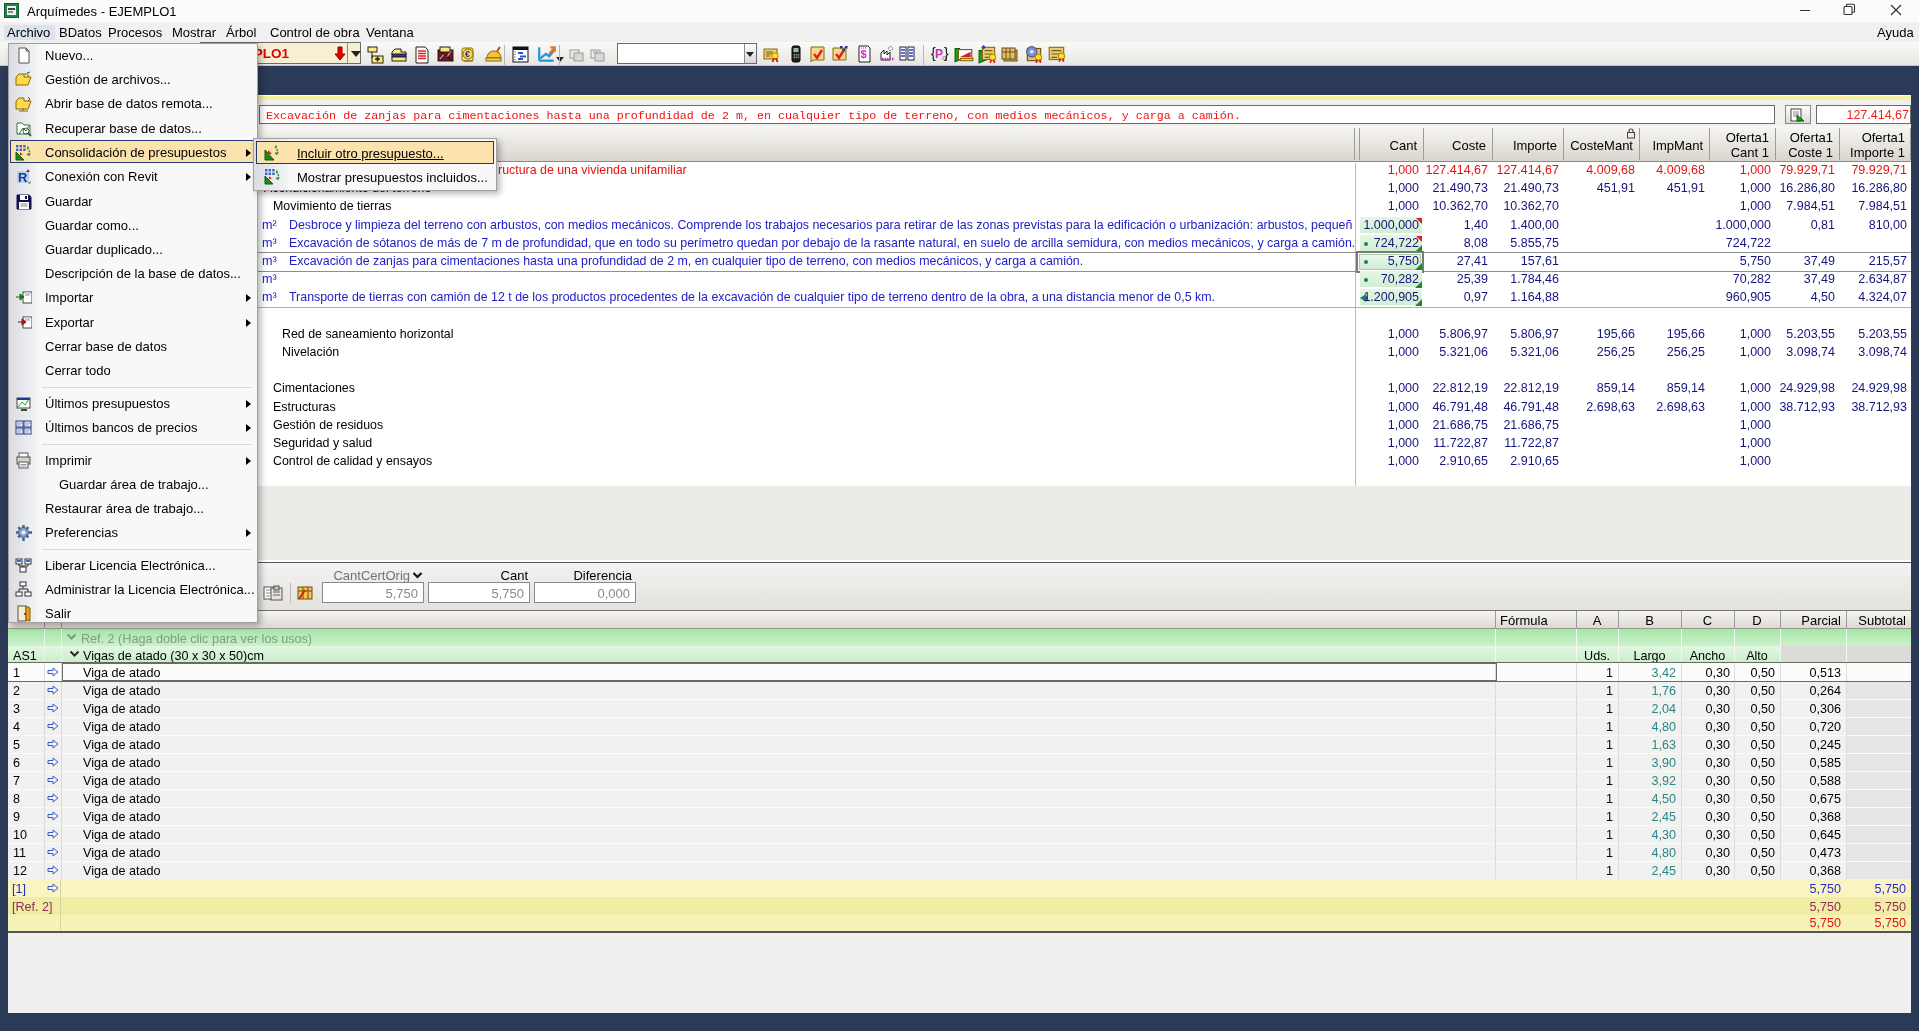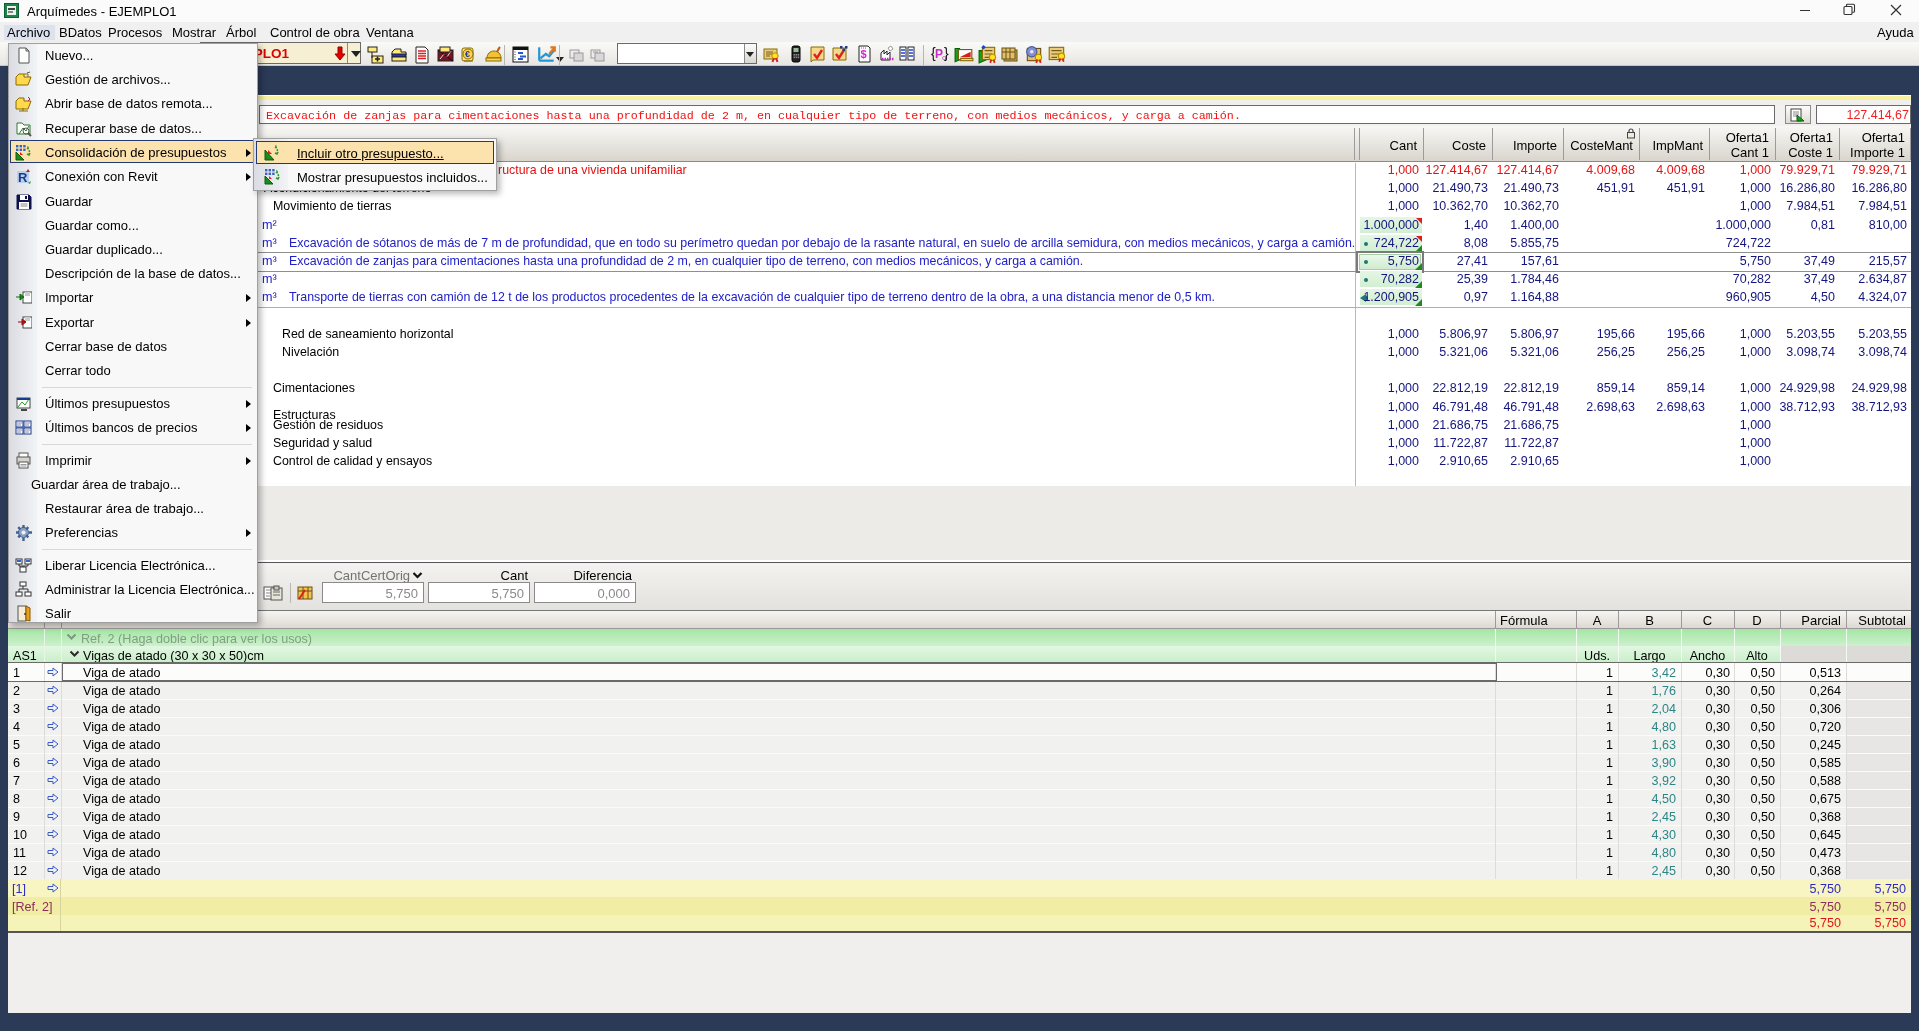--- a/index.html
+++ b/index.html
@@ -261,20 +261,21 @@
 <div class="num nrm" style="left:1775px;top:181px;width:60px;">16.286,80</div>
 <div class="num nrm" style="left:1839px;top:181px;width:68px;">16.286,80</div>
 <div class="rowtxt" style="left:273px;top:199px;color:#000;font-size:12.4px;">Movimiento de tierras</div>
 <div class="num nrm" style="left:1359px;top:199px;width:60px;">1,000</div>
 <div class="num nrm" style="left:1423px;top:199px;width:65px;">10.362,70</div>
 <div class="num nrm" style="left:1492px;top:199px;width:67px;">10.362,70</div>
 <div class="num nrm" style="left:1709px;top:199px;width:62px;">1,000</div>
 <div class="num nrm" style="left:1775px;top:199px;width:60px;">7.984,51</div>
 <div class="num nrm" style="left:1839px;top:199px;width:68px;">7.984,51</div>
 <div class="rowtxt blue" style="left:262px;top:218px;">m²</div>
+<div class="abs" style="left:289px;top:218px;width:1066px;overflow:hidden;white-space:pre;font-size:12.4px;color:#2020c8;">Desbroce y limpieza del terreno con arbustos, con medios mecánicos. Comprende los trabajos necesarios para retirar de las zonas previstas para la edificación o urbanización: arbustos, pequeñ</div>
 <div class="abs" style="left:1360px;top:217px;width:62px;height:16px;background:linear-gradient(#e4f6e4,#d2eed2);"></div>
 <div class="abs" style="left:1416px;top:218px;width:0;height:0;border-left:6px solid transparent;border-top:6px solid #e02020;"></div>
 <div class="num nrm" style="left:1359px;top:218px;width:60px;">1.000,000</div>
 <div class="num nrm" style="left:1423px;top:218px;width:65px;">1,40</div>
 <div class="num nrm" style="left:1492px;top:218px;width:67px;">1.400,00</div>
 <div class="num nrm" style="left:1709px;top:218px;width:62px;">1.000,000</div>
 <div class="num nrm" style="left:1775px;top:218px;width:60px;">0,81</div>
 <div class="num nrm" style="left:1839px;top:218px;width:68px;">810,00</div>
 <div class="rowtxt blue" style="left:262px;top:236px;">m³</div>
 <div class="abs" style="left:289px;top:236px;width:1066px;overflow:hidden;white-space:pre;font-size:12.4px;color:#2020c8;">Excavación de sótanos de más de 7 m de profundidad, que en todo su perímetro quedan por debajo de la rasante natural, en suelo de arcilla semidura, con medios mecánicos, y carga a camión.</div>
@@ -344,21 +345,21 @@
 <div class="num nrm" style="left:1839px;top:345px;width:68px;">3.098,74</div>
 <div class="rowtxt" style="left:273px;top:381px;color:#000;font-size:12.4px;">Cimentaciones</div>
 <div class="num nrm" style="left:1359px;top:381px;width:60px;">1,000</div>
 <div class="num nrm" style="left:1423px;top:381px;width:65px;">22.812,19</div>
 <div class="num nrm" style="left:1492px;top:381px;width:67px;">22.812,19</div>
 <div class="num nrm" style="left:1563px;top:381px;width:72px;">859,14</div>
 <div class="num nrm" style="left:1639px;top:381px;width:66px;">859,14</div>
 <div class="num nrm" style="left:1709px;top:381px;width:62px;">1,000</div>
 <div class="num nrm" style="left:1775px;top:381px;width:60px;">24.929,98</div>
 <div class="num nrm" style="left:1839px;top:381px;width:68px;">24.929,98</div>
-<div class="rowtxt" style="left:273px;top:400px;color:#000;font-size:12.4px;margin-top:8px;">Estructuras</div>
+<div class="rowtxt" style="left:273px;top:400px;color:#000;font-size:12.4px;">Estructuras</div>
 <div class="num nrm" style="left:1359px;top:400px;width:60px;">1,000</div>
 <div class="num nrm" style="left:1423px;top:400px;width:65px;">46.791,48</div>
 <div class="num nrm" style="left:1492px;top:400px;width:67px;">46.791,48</div>
 <div class="num nrm" style="left:1563px;top:400px;width:72px;">2.698,63</div>
 <div class="num nrm" style="left:1639px;top:400px;width:66px;">2.698,63</div>
 <div class="num nrm" style="left:1709px;top:400px;width:62px;">1,000</div>
 <div class="num nrm" style="left:1775px;top:400px;width:60px;">38.712,93</div>
 <div class="num nrm" style="left:1839px;top:400px;width:68px;">38.712,93</div>
 <div class="rowtxt" style="left:273px;top:418px;color:#000;font-size:12.4px;">Gestión de residuos</div>
 <div class="num nrm" style="left:1359px;top:418px;width:60px;">1,000</div>
@@ -712,21 +713,21 @@
 <div class="abs" style="left:246px;top:424px;width:0;height:0;border-top:4px solid transparent;border-bottom:4px solid transparent;border-left:5px solid #000;"></div>
 <div class="abs" style="left:42px;top:444px;width:210px;height:1px;background:#d8d8d8;"></div>
 <svg class="abs" style="left:15px;top:452px;" width="17" height="17" viewBox="0 0 17 17">
       <rect x="4" y="1" width="9" height="5" fill="#fff" stroke="#555"></rect>
       <rect x="2" y="5" width="13" height="7" fill="#d8d4cc" stroke="#555"></rect>
       <rect x="4" y="10" width="9" height="6" fill="#fff" stroke="#555"></rect>
       <path d="M5.5 12.5h6M5.5 14h6" stroke="#999"></path>
     </svg>
 <div class="abs" style="left:45px;top:453px;font-size:13px;color:#000;white-space:pre;">Imprimir</div>
 <div class="abs" style="left:246px;top:457px;width:0;height:0;border-top:4px solid transparent;border-bottom:4px solid transparent;border-left:5px solid #000;"></div>
-<div class="abs" style="left:31px;top:477px;font-size:13px;color:#000;white-space:pre;">Guardar área de trabajo...</div>
+<div class="abs" style="left:59px;top:477px;font-size:13px;color:#000;white-space:pre;">Guardar área de trabajo...</div>
 <div class="abs" style="left:45px;top:501px;font-size:13px;color:#000;white-space:pre;">Restaurar área de trabajo...</div>
 <svg class="abs" style="left:15px;top:524px;" width="17" height="17" viewBox="0 0 17 17">
       <circle cx="8.5" cy="8.5" r="5" fill="#8ca0c4" stroke="#44608c"></circle>
       <circle cx="8.5" cy="8.5" r="2" fill="#eef2f8"></circle>
       <g stroke="#44608c" stroke-width="2.4">
         <path d="M8.5 1v3M8.5 14v3M1 8.5h3M14 8.5h3M3.2 3.2l2.1 2.1M11.2 11.2l2.1 2.1M13.3 3.2l-2.1 2.1M5.3 11.2l-2.1 2.1"></path>
       </g>
     </svg>
 <div class="abs" style="left:45px;top:525px;font-size:13px;color:#000;white-space:pre;">Preferencias</div>
 <div class="abs" style="left:246px;top:529px;width:0;height:0;border-top:4px solid transparent;border-bottom:4px solid transparent;border-left:5px solid #000;"></div>

